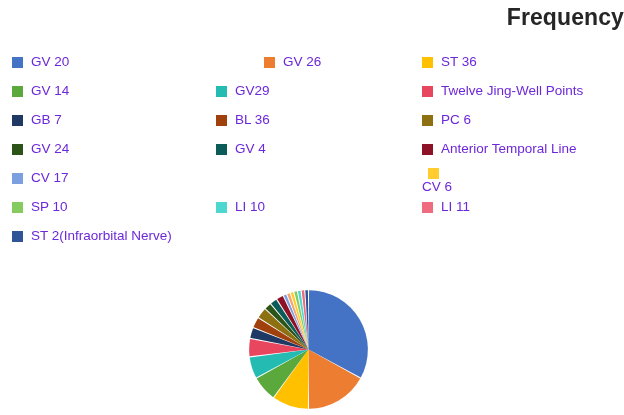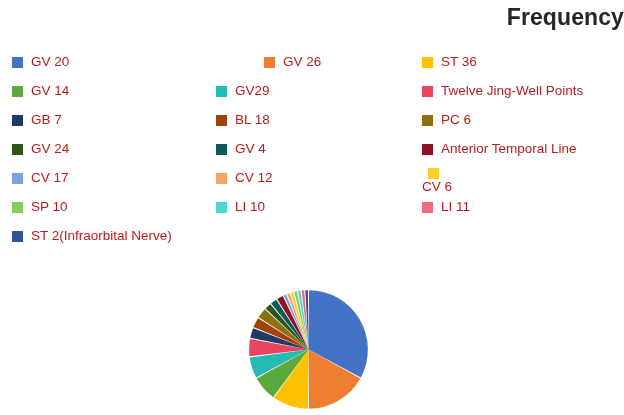--- a/index.html
+++ b/index.html
@@ -56,21 +56,21 @@
   }
   .legend-swatch {
     width: 11px;
     height: 11px;
     flex: 0 0 auto;
     margin-right: 8px;
     border-radius: 0;
   }
   .legend-label {
     font-size: 13.5px;
-    color: #b91c1c;
+    color: #6d28d9;
     line-height: 16px;
   }
 
   
   #pie-wrap {
     position: absolute;
     left: 243px;
     top: 284px;
     width: 131px;
     height: 131px;
@@ -113,45 +113,41 @@
       <div class="legend-item" style="left: 422px; top: 29px;">
         <span class="legend-swatch" style="background: rgb(232, 69, 95);"></span>
         <span class="legend-label">Twelve Jing-Well Points</span>
       </div>
       <div class="legend-item" style="left: 12px; top: 58px; text-align: right;">
         <span class="legend-swatch" style="background: rgb(31, 56, 100);"></span>
         <span class="legend-label">GB 7</span>
       </div>
       <div class="legend-item" style="left: 216px; top: 58px;">
         <span class="legend-swatch" style="background: rgb(160, 65, 13);"></span>
-        <span class="legend-label">BL 18</span>
+        <span class="legend-label">BL 36</span>
       </div>
       <div class="legend-item" style="left: 422px; top: 58px;">
         <span class="legend-swatch" style="background: rgb(140, 112, 18);"></span>
         <span class="legend-label">PC 6</span>
       </div>
       <div class="legend-item" style="left: 12px; top: 87px;">
         <span class="legend-swatch" style="background: rgb(44, 84, 24);"></span>
         <span class="legend-label">GV 24</span>
       </div>
       <div class="legend-item" style="left: 216px; top: 87px;">
         <span class="legend-swatch" style="background: rgb(11, 92, 88);"></span>
         <span class="legend-label">GV 4</span>
       </div>
       <div class="legend-item" style="left: 422px; top: 87px;">
         <span class="legend-swatch" style="background: rgb(142, 18, 39);"></span>
         <span class="legend-label">Anterior Temporal Line</span>
       </div>
       <div class="legend-item" style="left: 12px; top: 116px;">
         <span class="legend-swatch" style="background: rgb(124, 159, 224);"></span>
         <span class="legend-label">CV 17</span>
-      </div>
-      <div class="legend-item" style="left: 216px; top: 116px;">
-        <span class="legend-swatch" style="background: rgb(244, 164, 103);"></span>
-        <span class="legend-label">CV 12</span>
       </div>
       <div class="legend-item" style="left: 422px; top: 116px; flex-direction: column;">
         <span class="legend-swatch" style="background: rgb(255, 205, 46);"></span>
         <span class="legend-label">CV 6</span>
       </div>
       <div class="legend-item" style="left: 12px; top: 145px;">
         <span class="legend-swatch" style="background: rgb(133, 203, 96);"></span>
         <span class="legend-label">SP 10</span>
       </div>
       <div class="legend-item" style="left: 216px; top: 145px;">

